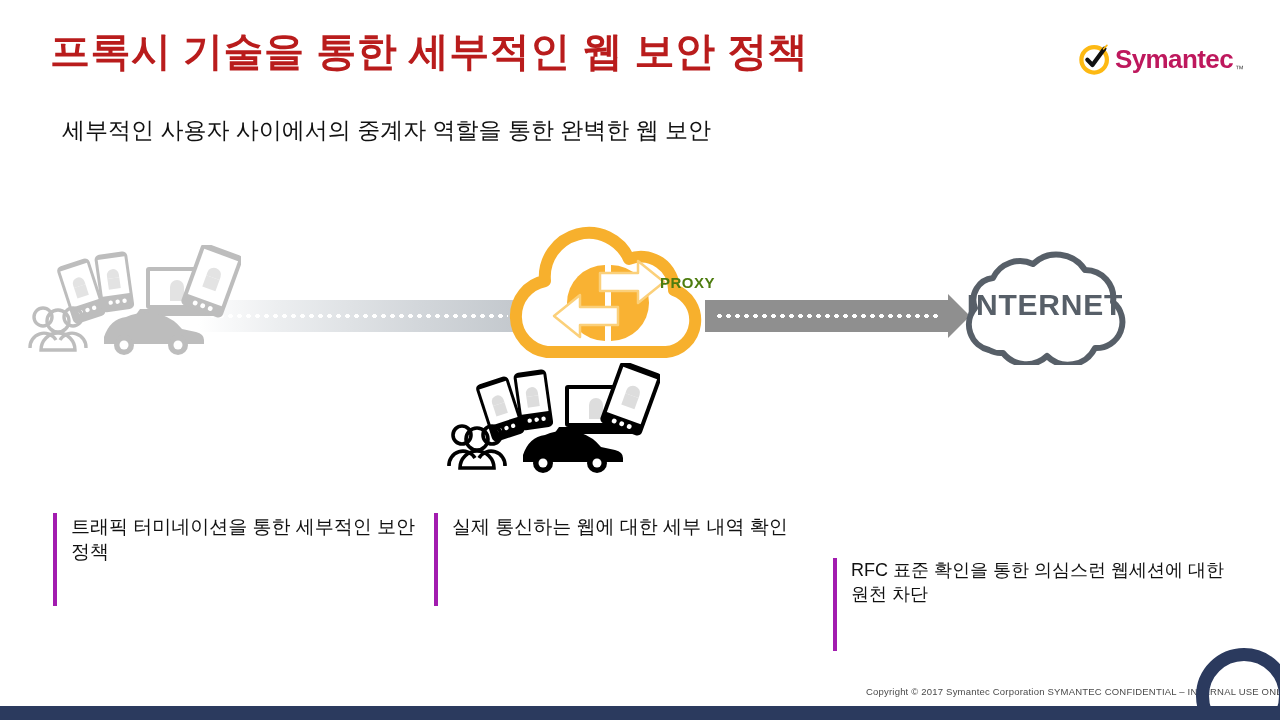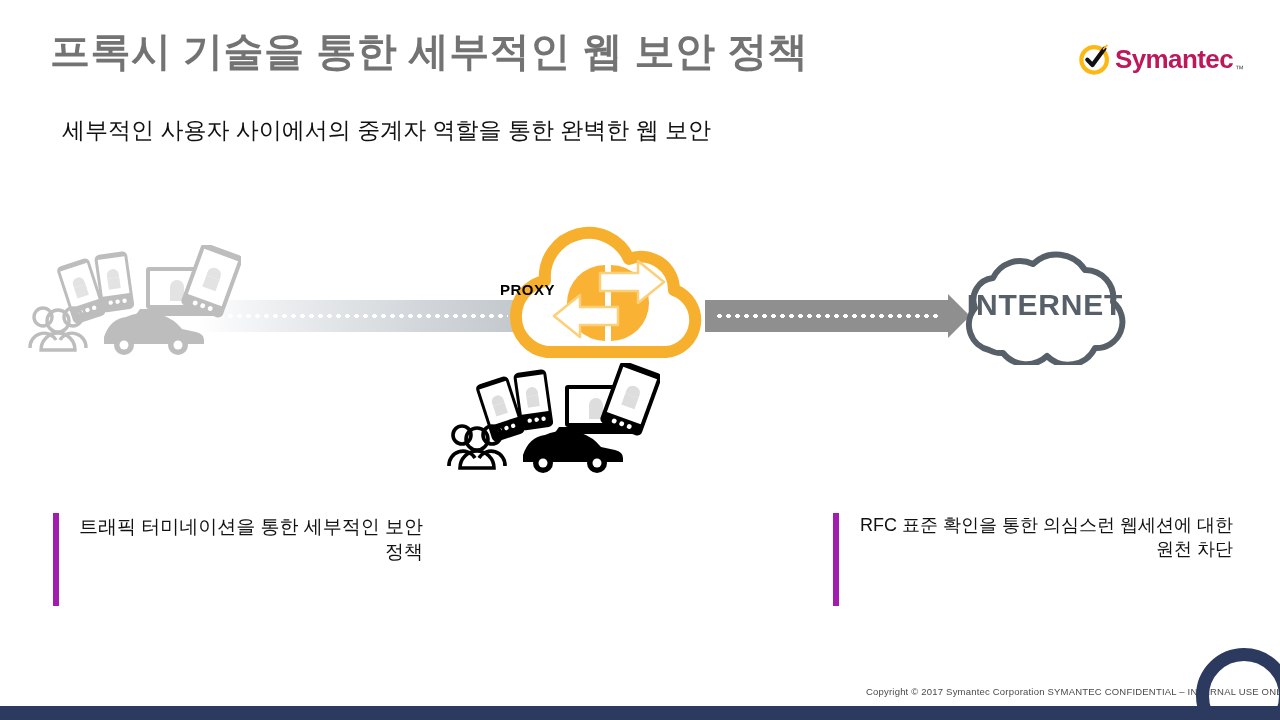--- a/index.html
+++ b/index.html
@@ -17,21 +17,21 @@
   }
 
   
   .slide-title {
     position: absolute;
     left: 50px;
     top: 24px;
     font-size: 40px;
     font-weight: bold;
     letter-spacing: 0.5px;
-    color: #737373;
+    color: #b91c1c;
     white-space: nowrap;
   }
   .slide-subtitle {
     position: absolute;
     left: 62px;
     top: 115px;
     font-size: 23px;
     font-weight: normal;
     color: #111111;
     white-space: nowrap;
@@ -120,26 +120,26 @@
   .proxy-cloud {
     position: absolute;
     left: 500px;
     top: 27px;
     width: 215px;
     height: 145px;
   }
   .proxy-label {
     position: absolute;
     left: 500px;
-    top: 91px;
+    top: 84px;
     width: 215px;
-    text-align: left;
+    text-align: right;
     font-size: 15px;
     font-weight: bold;
-    color: #000000;
+    color: #4d7c0f;
     letter-spacing: 0.5px;
   }
 
   
   .internet-cloud {
     position: absolute;
     left: 945px;
     top: 60px;
     width: 200px;
     height: 115px;
@@ -165,28 +165,27 @@
     position: absolute;
     left: 0;
     top: 513px;
     width: 1280px;
     height: 100px;
   }
   .callout {
     position: absolute;
     top: 0;
     height: 93px;
-    border-left: 6px solid #a21caf;
+    border-left: 4px solid #a21caf;
     padding-left: 14px;
     box-sizing: border-box;
-    text-align: right;
   }
   .callout-1 { left: 53px;  width: 370px; }
   .callout-2 { left: 434px; width: 390px; }
-  .callout-3 { left: 833px; width: 400px; }
+  .callout-3 { left: 833px; width: 400px; margin-top: 45px; }
   .callout-text {
     font-size: 19px;
     line-height: 1.32;
     color: #111111;
     margin-top: 1px;
   }
   .callout-3 .callout-text { font-size: 18px; }
 
   
   .footer-bar {
@@ -398,20 +397,23 @@
         </g>
       </g>
     </svg>
   </div>
 </div>
 
 <div class="callouts">
   <div class="callout callout-1">
     <div class="callout-text">트래픽 터미네이션을 통한 세부적인 보안 정책</div>
   </div>
+  <div class="callout callout-2">
+    <div class="callout-text">실제 통신하는 웹에 대한 세부 내역 확인</div>
+  </div>
   <div class="callout callout-3">
     <div class="callout-text">RFC 표준 확인을 통한 의심스런 웹세션에 대한 원천 차단</div>
   </div>
 </div>
 
 <div class="copyright">Copyright © 2017 Symantec Corporation SYMANTEC  CONFIDENTIAL – INTERNAL  USE ONLY</div>
 <div class="footer-ring"></div>
 <div class="footer-bar"></div>
 
 </body></html>

